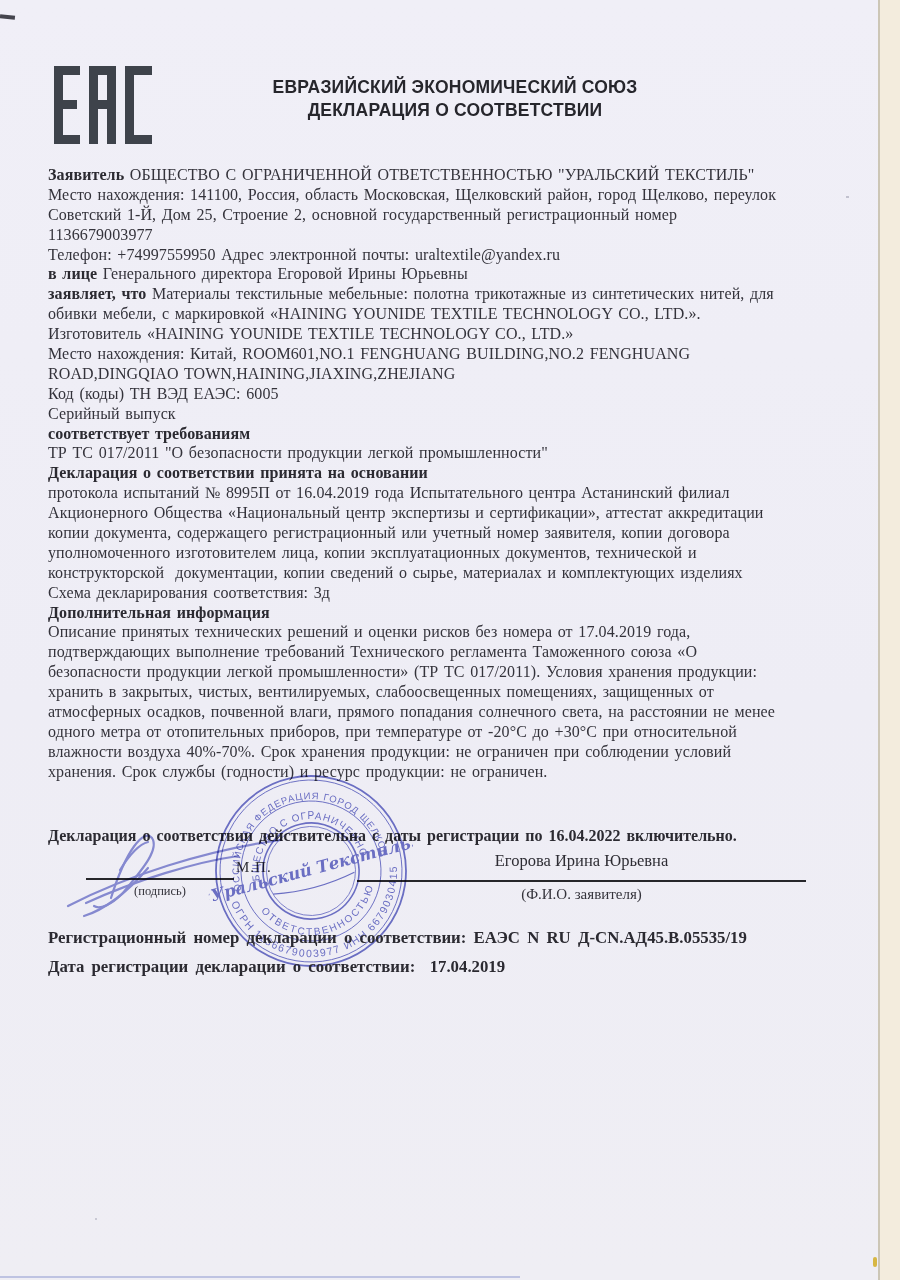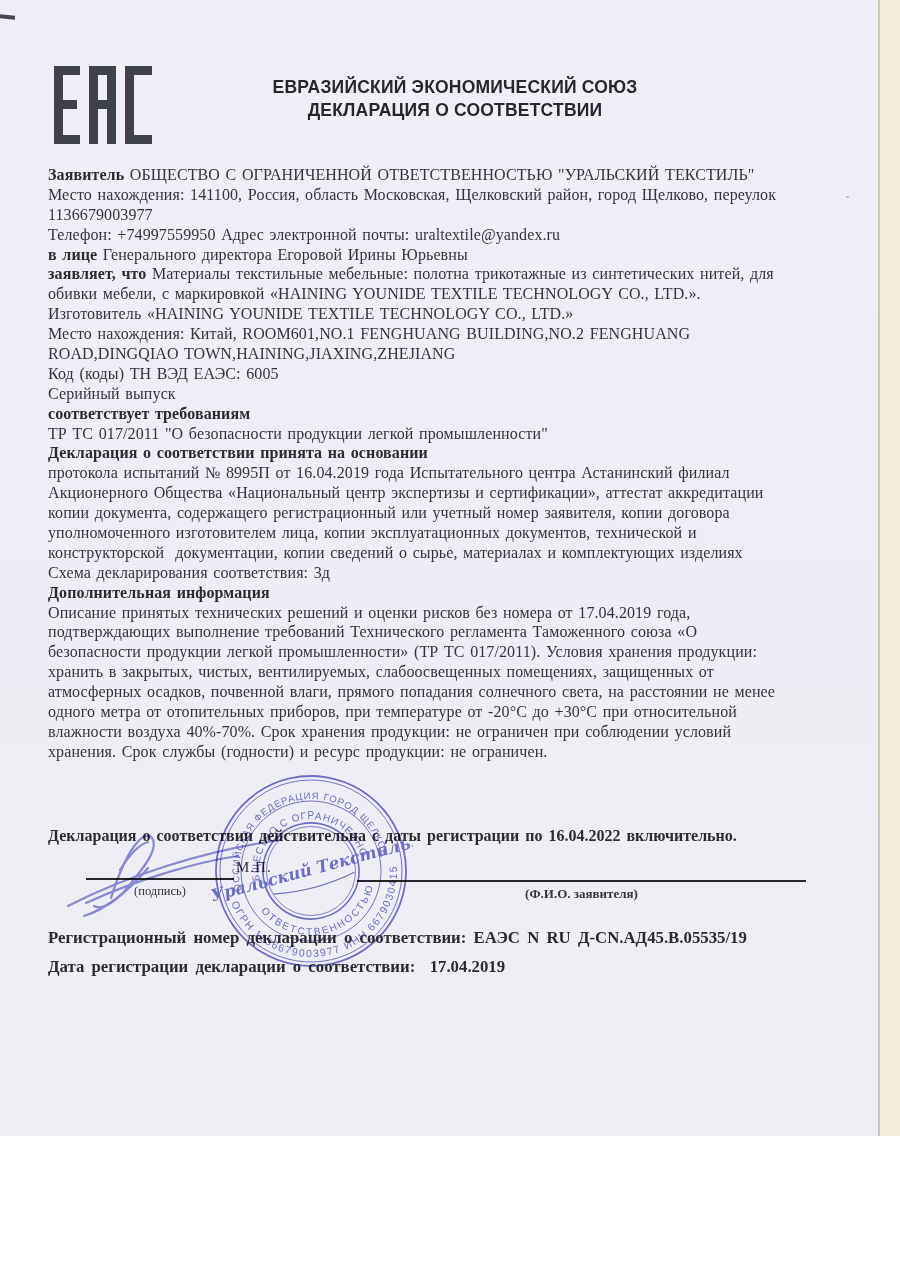--- a/index.html
+++ b/index.html
@@ -1,17 +1,17 @@
 <!DOCTYPE html>
 <html><head>
 <meta charset="utf-8">
 <style>
   html,body{margin:0;padding:0;}
   .page{
-    position:relative; width:900px; height:1136px; overflow:hidden;
+    position:relative; width:900px; height:1280px; overflow:hidden;
     background:linear-gradient(180deg,#f0eff7 0%,#eeedf5 55%,#efeef4 100%);
     font-family:"Liberation Serif","DejaVu Serif",serif;
     color:#34333b;
   }
   
   .edge-strip{position:absolute;left:878px;top:0;width:22px;height:1280px;background:#f3ecdd;border-left:2px solid #ccc6b6;}
   .corner-dash{position:absolute;left:0;top:15px;width:15px;height:3.5px;background:#45454e;transform:rotate(6deg);}
   .bottom-line{position:absolute;left:0;top:1276px;width:520px;height:2px;background:#a9b0da;opacity:.7;}
   .speck-yellow{position:absolute;left:873px;top:1257px;width:4px;height:10px;background:#d2ad25;opacity:.85;border-radius:2px;}
   .speck1{position:absolute;left:95px;top:1218px;width:2px;height:2px;background:#c9c9d4;}
@@ -28,21 +28,21 @@
   .bline{height:19.9px;white-space:pre;}
   .b{font-weight:bold;color:#2b2a31;}
 
   .validity{position:absolute;left:48px;top:827px;font-weight:bold;font-size:16px;white-space:pre;word-spacing:2px;color:#2b2a31;}
 
   .sig-line-left{position:absolute;left:86px;top:878px;width:148px;height:2px;background:#26262a;}
   .sig-caption{position:absolute;left:86px;top:884px;width:148px;text-align:center;font-size:12.5px;color:#34333b;}
   .mp-label{position:absolute;left:236px;top:859px;font-size:15px;letter-spacing:1px;color:#2e2d34;}
   .sig-line-right{position:absolute;left:357px;top:880px;width:449px;height:2px;background:#26262a;}
   .fio-name{position:absolute;left:357px;top:851px;width:449px;text-align:center;font-size:16.5px;color:#2e2d34;}
-  .fio-caption{position:absolute;left:357px;top:886px;width:449px;text-align:center;font-size:13px;color:#34333b;font-weight:bold;}
+  .fio-caption{position:absolute;left:357px;top:886px;width:449px;text-align:center;font-size:15px;color:#34333b;}
 
   .stamp{position:absolute;left:206px;top:766px;width:210px;height:210px;transform:rotate(-13deg);mix-blend-mode:multiply;opacity:.88;}
   .signature-ink{position:absolute;left:56px;top:810px;width:280px;height:115px;mix-blend-mode:multiply;opacity:.85;}
 
   .reg-number{position:absolute;left:48px;top:928px;font-weight:bold;font-size:16.8px;white-space:pre;word-spacing:3px;color:#2b2a31;}
   .reg-date{position:absolute;left:48px;top:957px;font-weight:bold;font-size:16.8px;white-space:pre;word-spacing:3px;color:#2b2a31;}
 </style>
 </head>
 <body>
 
@@ -77,20 +77,21 @@
   </div>
 
   <div class="doc-title">
     <div>ЕВРАЗИЙСКИЙ ЭКОНОМИЧЕСКИЙ СОЮЗ</div>
     <div>ДЕКЛАРАЦИЯ О СООТВЕТСТВИИ</div>
   </div>
 
   <div class="doc-body">
       <div class="bline"><span class="b">Заявитель</span><span> ОБЩЕСТВО С ОГРАНИЧЕННОЙ ОТВЕТСТВЕННОСТЬЮ "УРАЛЬСКИЙ ТЕКСТИЛЬ"</span></div>
       <div class="bline"><span>Место нахождения: 141100, Россия, область Московская, Щелковский район, город Щелково, переулок</span></div>
+      <div class="bline"><span>Советский 1-Й, Дом 25, Строение 2, основной государственный регистрационный номер</span></div>
       <div class="bline"><span>1136679003977</span></div>
       <div class="bline"><span>Телефон: +74997559950 Адрес электронной почты: uraltextile@yandex.ru</span></div>
       <div class="bline"><span class="b">в лице</span><span> Генерального директора Егоровой Ирины Юрьевны</span></div>
       <div class="bline"><span class="b">заявляет, что</span><span> Материалы текстильные мебельные: полотна трикотажные из синтетических нитей, для</span></div>
       <div class="bline"><span>обивки мебели, с маркировкой «HAINING YOUNIDE TEXTILE TECHNOLOGY CO., LTD.».</span></div>
       <div class="bline"><span>Изготовитель «HAINING YOUNIDE TEXTILE TECHNOLOGY CO., LTD.»</span></div>
       <div class="bline"><span>Место нахождения: Китай, ROOM601,NO.1 FENGHUANG BUILDING,NO.2 FENGHUANG</span></div>
       <div class="bline"><span>ROAD,DINGQIAO TOWN,HAINING,JIAXING,ZHEJIANG</span></div>
       <div class="bline"><span>Код (коды) ТН ВЭД ЕАЭС: 6005</span></div>
       <div class="bline"><span>Серийный выпуск</span></div>
@@ -113,20 +114,21 @@
       <div class="bline"><span>влажности воздуха 40%-70%. Срок хранения продукции: не ограничен при соблюдении условий</span></div>
       <div class="bline"><span>хранения. Срок службы (годности) и ресурс продукции: не ограничен.</span></div>
     </div>
 
   <div class="validity">Декларация о соответствии действительна с даты регистрации по 16.04.2022 включительно.</div>
 
   <div class="sig-line-left"></div>
   <div class="sig-caption">(подпись)</div>
   <div class="mp-label">М.П.</div>
   <div class="sig-line-right"></div>
+  <div class="fio-name">Егорова Ирина Юрьевна</div>
   <div class="fio-caption">(Ф.И.О. заявителя)</div>
 
   <div class="signature-ink">
     <svg width="280" height="115" viewBox="0 0 280 115" xmlns="http://www.w3.org/2000/svg">
       <g fill="none" stroke="#7b80d2" stroke-width="2.2" stroke-linecap="round">
         <path d="M 12,96 C 70,66 150,40 225,30"></path>
         <path d="M 30,93 C 80,70 140,52 182,46"></path>
         <path d="M 55,88 C 70,40 88,18 96,28 C 104,40 84,62 66,84 C 56,94 44,100 38,96"></path>
         <path d="M 92,58 C 72,82 48,100 28,106"></path>
         <path d="M 64,60 C 74,44 84,34 92,32"></path>

